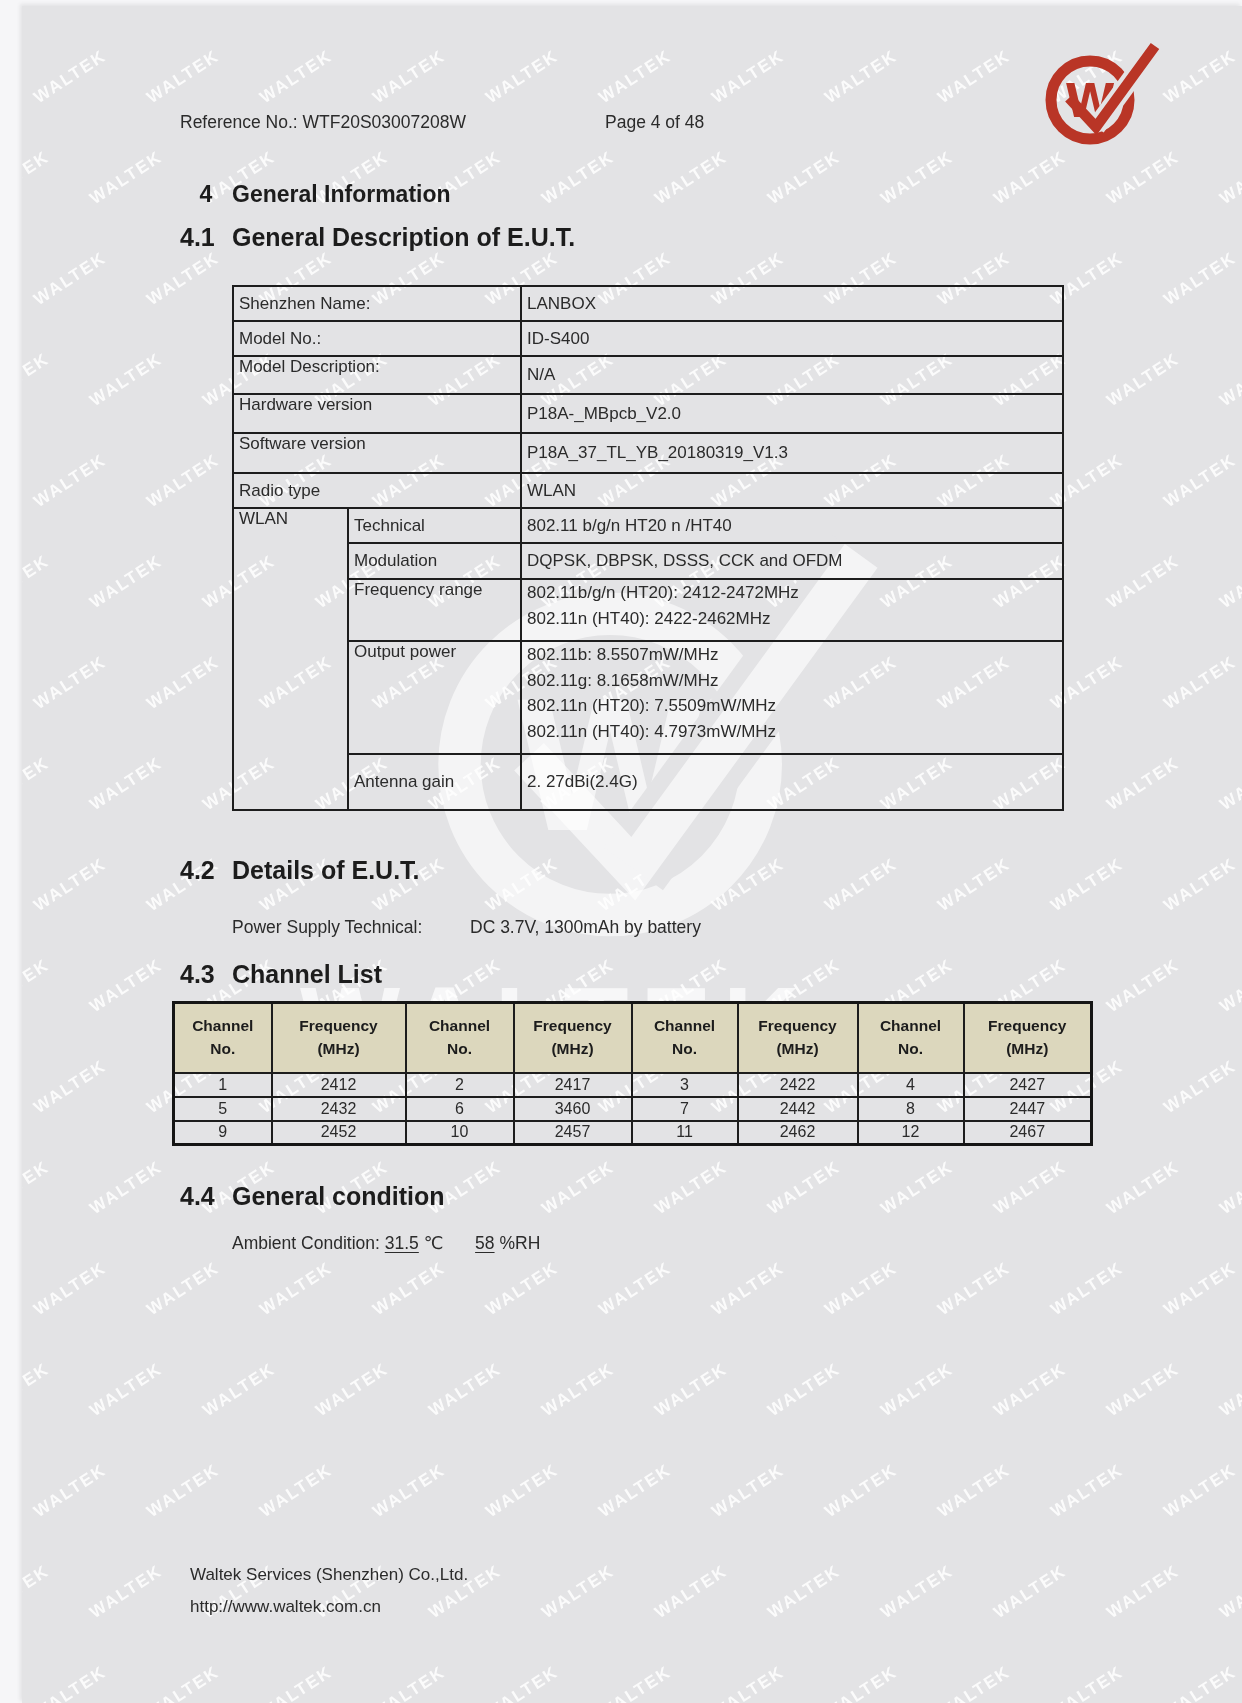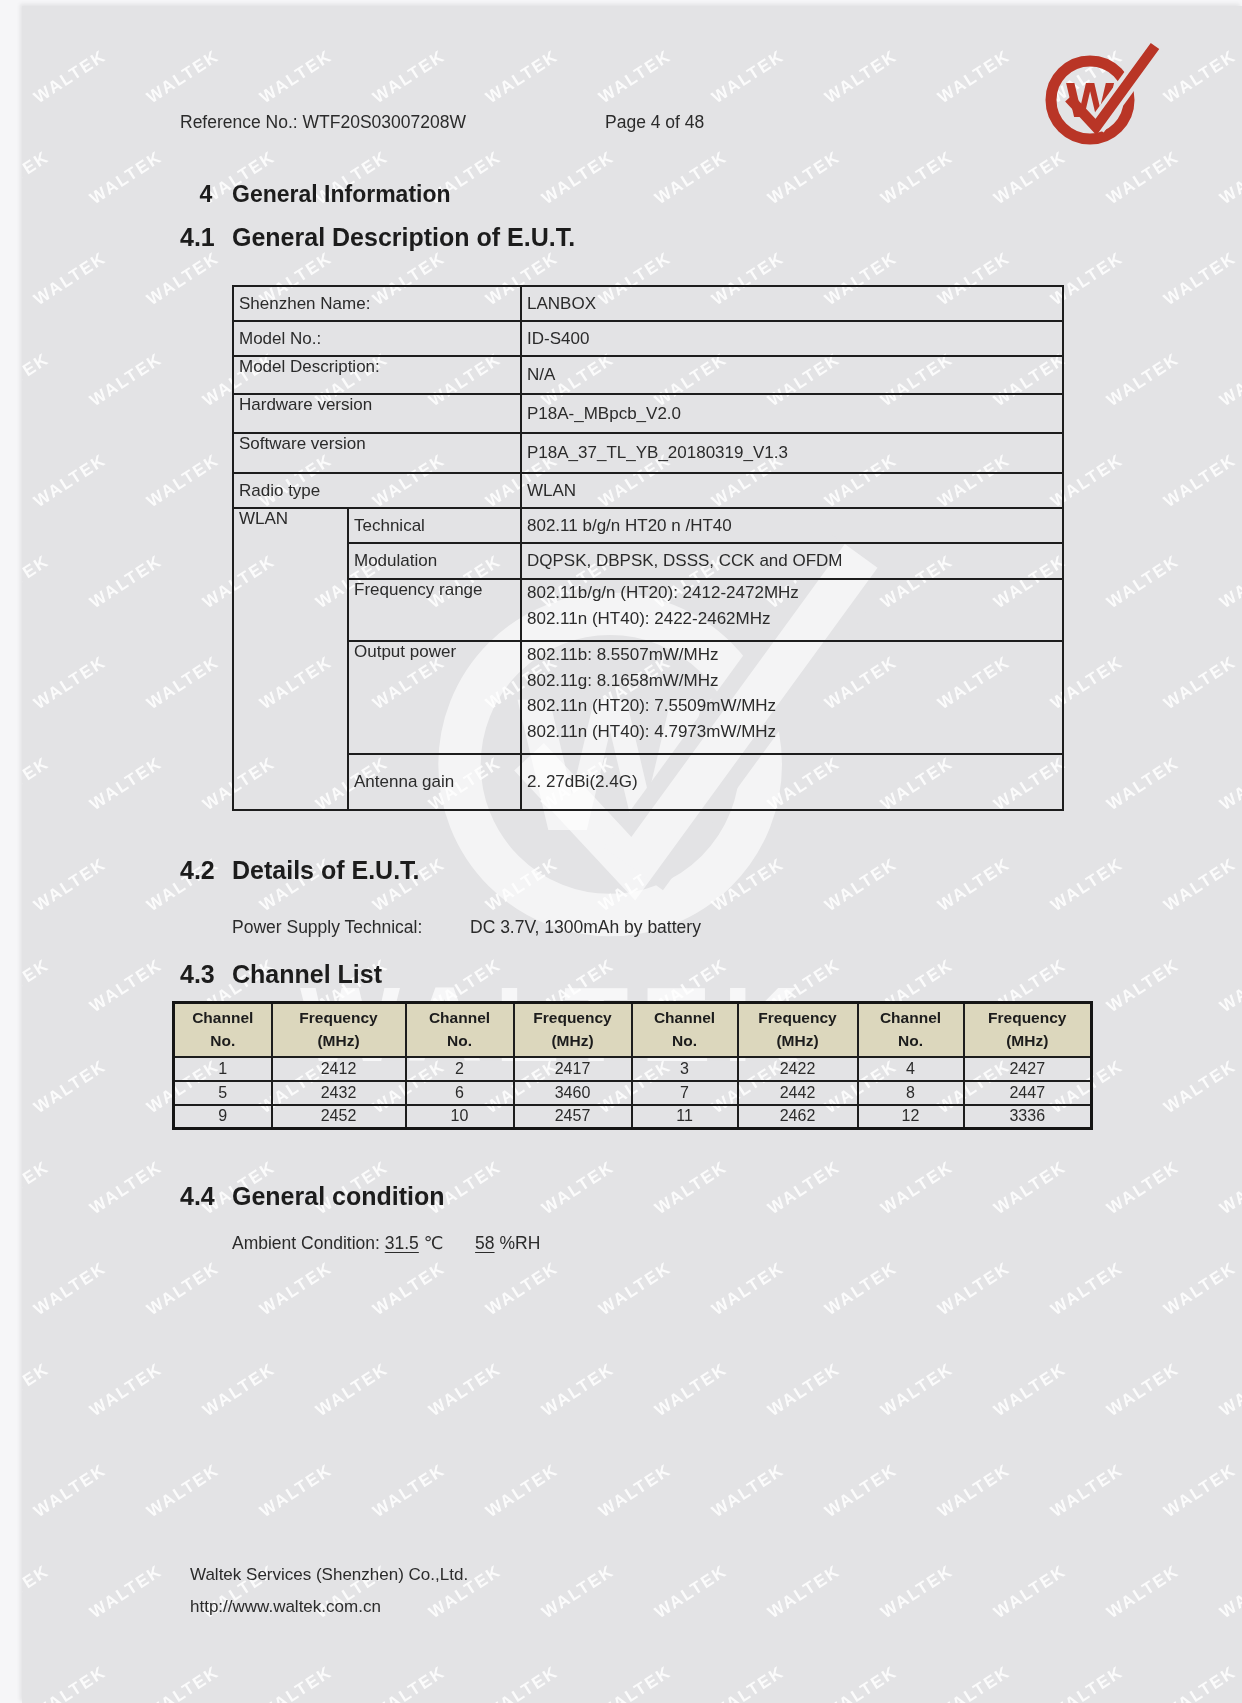--- a/index.html
+++ b/index.html
@@ -400,21 +400,21 @@
       <col style="width:98px">
         <col style="width:134px">
         <col style="width:108px">
         <col style="width:118px">
       <col style="width:106px">
         <col style="width:120px">
         <col style="width:106px">
         <col style="width:128px">
     </colgroup>
     <tbody>
-        <tr style="height:54px">
+        <tr style="height:70px">
       <th>
         <div>Channel</div>
             <div>No.</div>
           </th>
       <th>
         <div>Frequency</div>
             <div>(MHz)</div>
           </th>
       <th>
         <div>Channel</div>
@@ -462,21 +462,21 @@
       <td>2447</td>
     </tr>
     <tr style="height:24px">
       <td>9</td>
       <td>2452</td>
       <td>10</td>
       <td>2457</td>
       <td>11</td>
       <td>2462</td>
       <td>12</td>
-      <td>3336</td>
+      <td>2467</td>
     </tr>
   </tbody>
     </table>
 
   <div class="sec h-sub" id="sec44">
     <span class="num">4.4</span><span>General condition</span>
   </div>
   <div class="amb-line">
     <span>Ambient Condition:</span>
     <span class="u">31.5</span>

